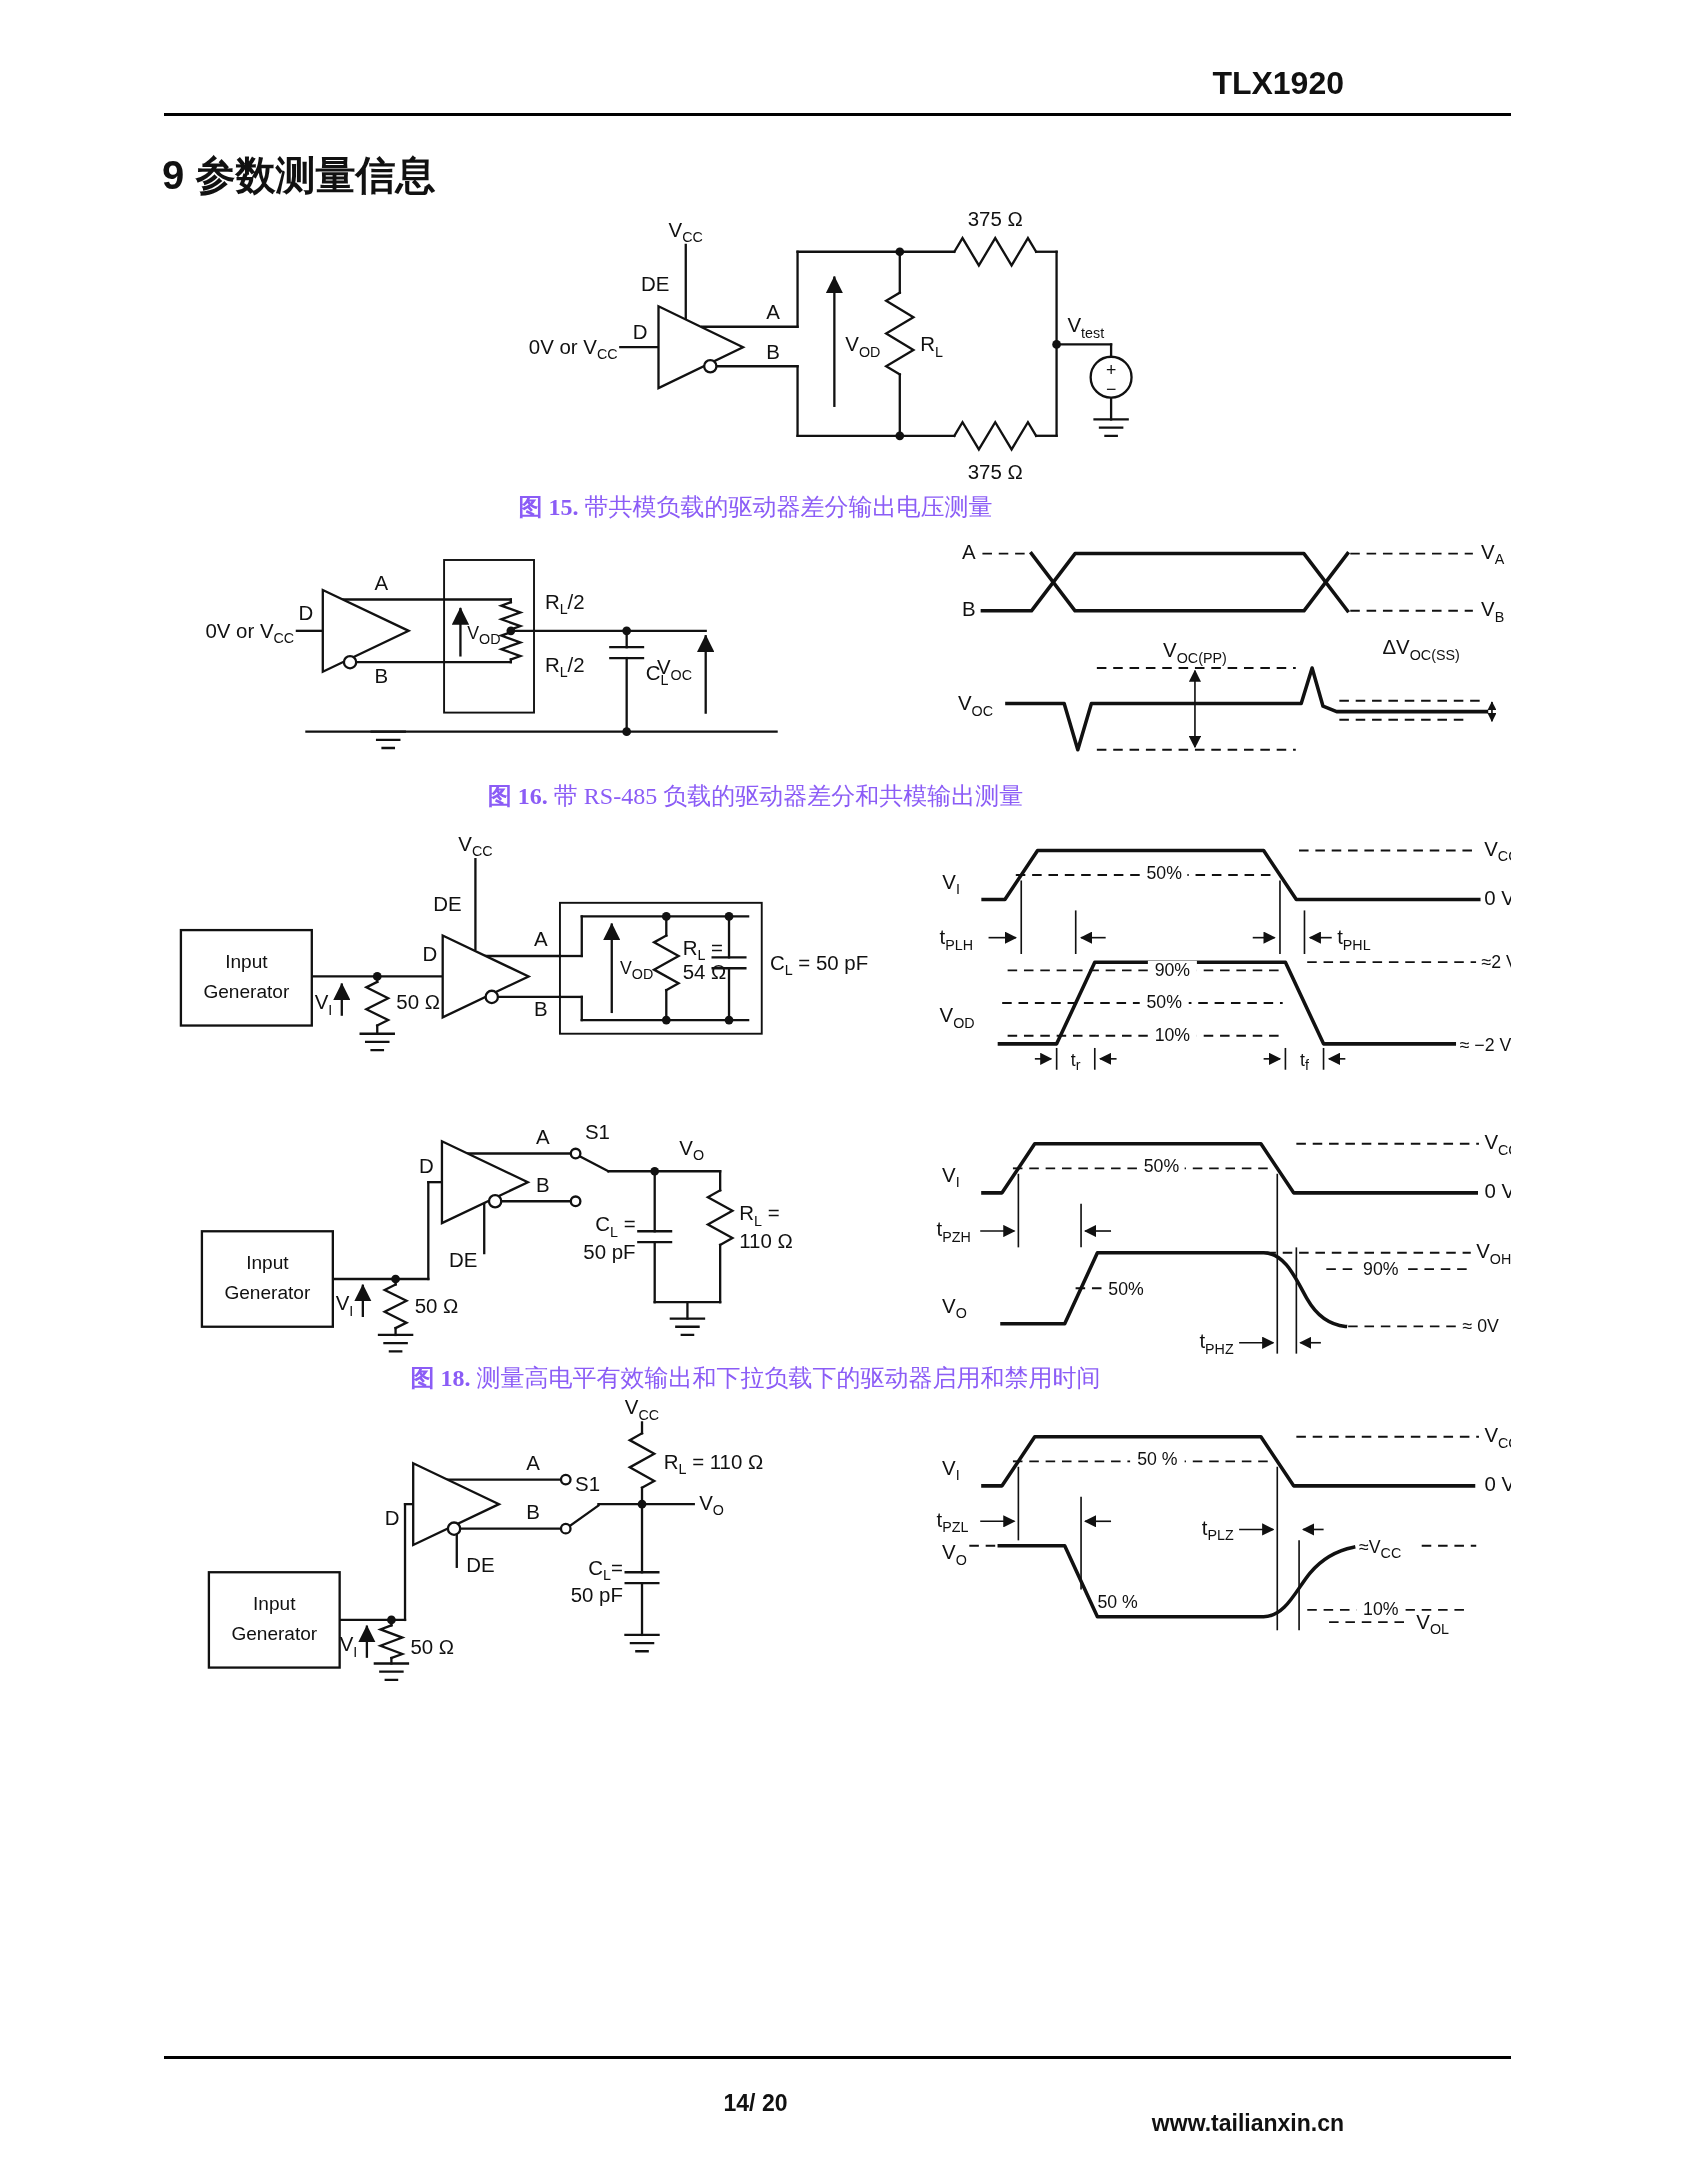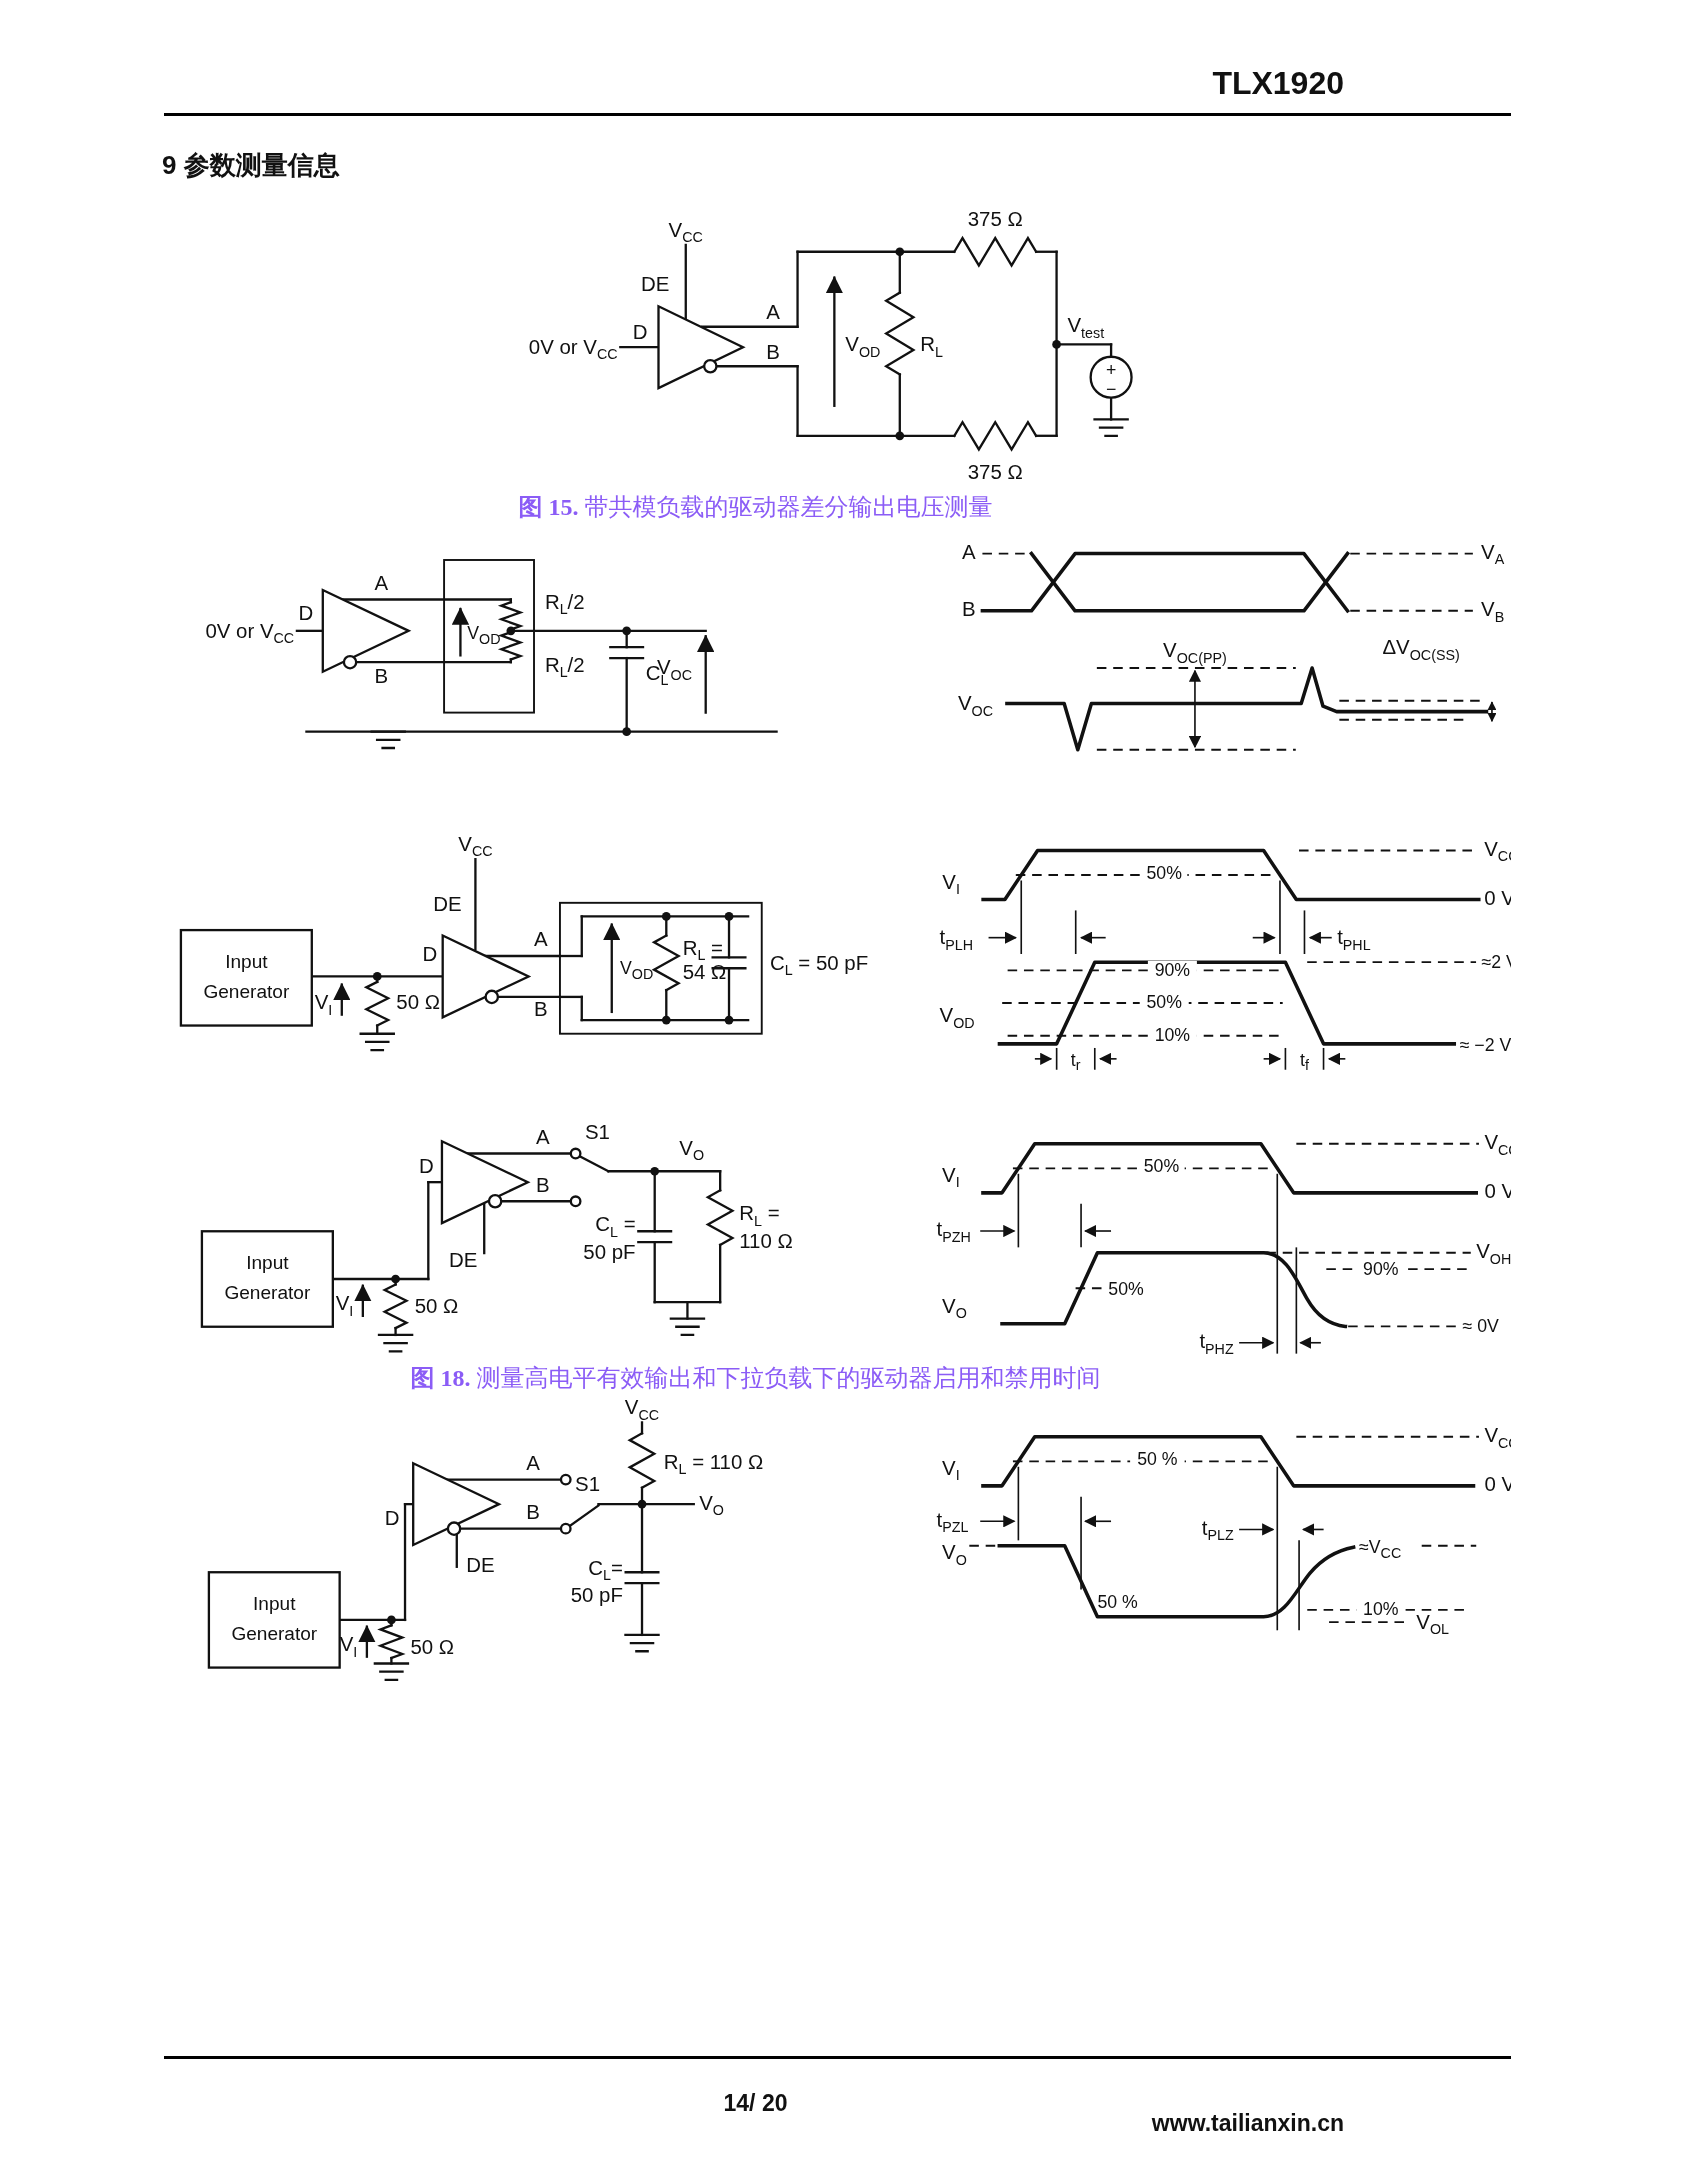--- a/index.html
+++ b/index.html
@@ -3,21 +3,21 @@
 <meta charset="utf-8">
 <style>
   * { box-sizing: border-box; }
   html,body { margin:0; padding:0; background:#ffffff; }
   .page {
     position:relative; width:1511px; height:2181px; background:#ffffff;
     font-family:"Liberation Sans", sans-serif; color:#111; overflow:hidden;
   }
   .rule { position:absolute; left:164px; width:1354px; background:#000; }
   .doc-title { position:absolute; right:167px; top:65px; font-size:32px; font-weight:bold; }
-  .section-title { position:absolute; left:162px; top:148px; font-size:26px; font-weight:bold; }
+  .section-title { position:absolute; left:162px; top:148px; font-size:40px; font-weight:bold; }
   .caption {
     position:absolute; left:0; width:100%; text-align:center;
     font-family:"Liberation Serif", serif; font-size:24px; color:#8b5cf6;
   }
   .caption b { font-weight:bold; }
   .fig { position:absolute; overflow:visible; }
   .fig text { font-family:"Liberation Sans", sans-serif; font-size:15px; fill:#111; }
   .fig .md { font-size:14px; }
   .fig .sm { font-size:13px; }
   .fig .ss { font-size:10.5px; }
@@ -158,20 +158,21 @@
     <line class="wt" x1="182" y1="104" x2="182" y2="160" marker-start="url(#ah)" marker-end="url(#ah)"></line>
     <line class="wt" x1="400" y1="127" x2="400" y2="141" marker-start="url(#ah2)" marker-end="url(#ah2)"></line>
     <text x="16" y="22" text-anchor="middle">A</text>
     <text x="16" y="64" text-anchor="middle">B</text>
     <text x="392" y="22"><tspan>V</tspan><tspan class="ss" dy="4">A</tspan></text>
     <text x="392" y="64"><tspan>V</tspan><tspan class="ss" dy="4">B</tspan></text>
     <text x="8" y="133"><tspan>V</tspan><tspan class="ss" dy="4">OC</tspan></text>
     <text x="182" y="94" text-anchor="middle"><tspan>V</tspan><tspan class="ss" dy="4">OC(PP)</tspan></text>
     <text x="348" y="92" text-anchor="middle"><tspan>ΔV</tspan><tspan class="ss" dy="4">OC(SS)</tspan></text>
   </svg>
+  <div class="caption" style="top:780px"><b>图 16.</b> <span>带 RS-485 负载的驱动器差分和共模输出测量</span></div>
 
   <svg class="fig" style="left:170px;top:829px" width="709" height="254" viewBox="0 0 520 186">
     <g class="w">
       <line x1="104" y1="108" x2="200" y2="108"></line>
       <line x1="152" y1="108" x2="152" y2="112"></line>
       <line x1="152" y1="144" x2="152" y2="150"></line>
       <line x1="224" y1="22" x2="224" y2="88"></line>
       <line x1="231" y1="93" x2="286" y2="93"></line>
       <line x1="241" y1="123" x2="286" y2="123"></line>
       <line x1="286" y1="93" x2="302" y2="93"></line>

